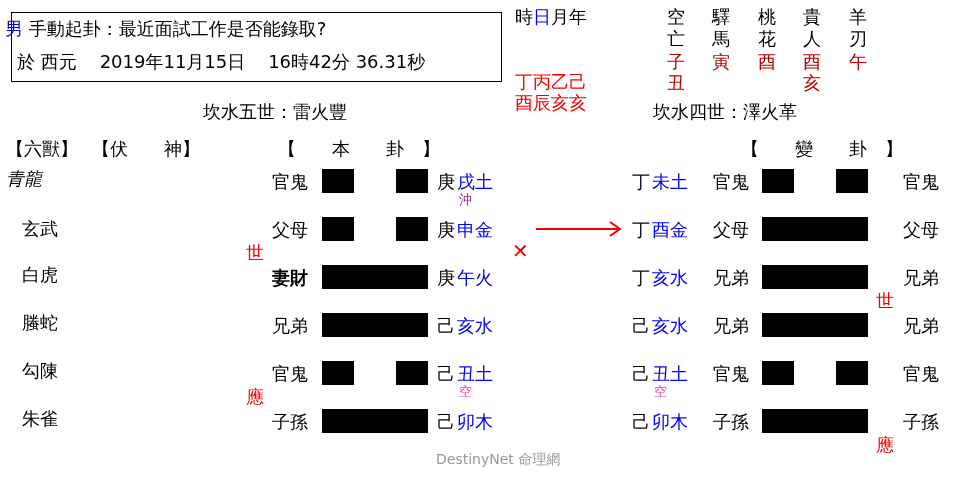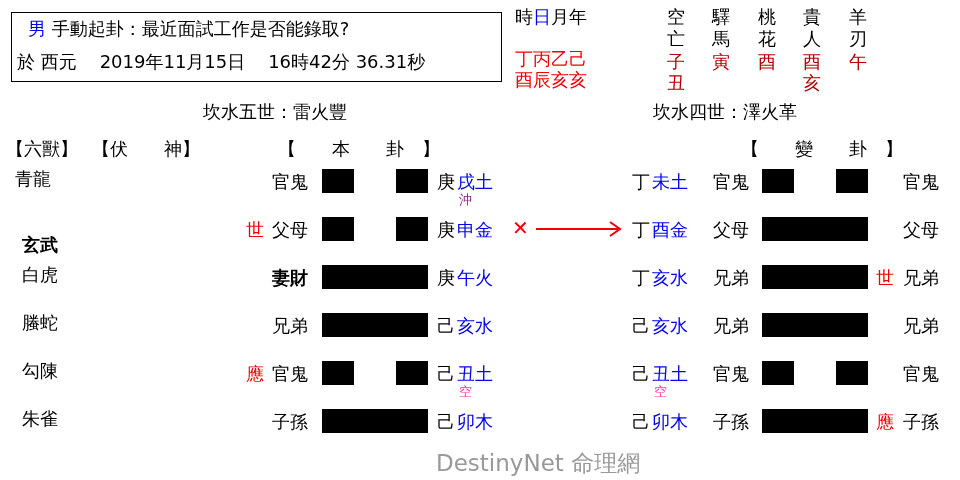--- a/index.html
+++ b/index.html
@@ -1,33 +1,33 @@
 <!DOCTYPE html>
 <html><head>
 <meta charset="utf-8">
 <style>
   html, body { margin:0; padding:0; background:#ffffff; }
   body { width:960px; height:480px; position:relative; overflow:hidden;
          font-family:"DejaVu Sans","Liberation Sans",sans-serif; color:#000; font-size:18px; }
   .abs { position:absolute; white-space:nowrap; line-height:1; }
   .info-box { position:absolute; left:11px; top:12px; width:491px; height:70px; border:1px solid #000; box-sizing:border-box; }
   .blue { color:#0000ee; }
-  .red { color:#ee0000; }
+  .red { color:#ee0000;margin-top:23px; }
   .dred { color:#b00000; }
   .purple { color:#8b1a8b; font-size:13px; }
   .pink { color:#ff33aa; font-size:13px; }
   .grey { color:#999999; }
   .seg { position:absolute; background:#000; height:24px; }
   .arrow-line { position:absolute; height:2px; background:#ee0000; }
 </style>
 </head>
 <body>
 
 <div class="info-box"></div>
-<div class="abs" style="left:28px;top:20px;text-align:right;">
+<div class="abs" style="left:5px;top:20px;text-align:right;">
   <span class="blue">男</span>
   <span>手動起卦：最近面試工作是否能錄取?</span>
 </div>
 <div class="abs" style="left:17px;top:53px;">
   <span>於 西元</span>&nbsp;&nbsp;&nbsp;
   <span>2019年11月15日</span>&nbsp;&nbsp;&nbsp;
   <span>16時42分 36.31秒</span>
 </div>
 
 <div class="abs" style="left:515px;top:8px;">
@@ -58,34 +58,34 @@
 
 <div class="abs" style="left:203px;top:103px;">坎水五世：雷火豐</div>
 <div class="abs" style="left:653px;top:103px;">坎水四世：澤火革</div>
 
 <div class="abs" style="left:6px;top:140px;">【六獸】</div>
 <div class="abs" style="left:92px;top:140px;">【伏　　神】</div>
 <div class="abs" style="left:278px;top:140px;">【　　本　　卦　】</div>
 <div class="abs" style="left:741px;top:140px;">【　　變　　卦　】</div>
 
 <div id="lines">
-    <div class="abs " style="left: 15px; top: 170px;">青龍</div>
+    <div class="abs " style="left: 6px; top: 170px; font-style: italic;">青龍</div>
     <div class="abs " style="left: 272px; top: 173px;">官鬼</div>
     <div class="seg" style="left: 322px; top: 169px; width: 32px;"></div>
     <div class="seg" style="left: 396px; top: 169px; width: 32px;"></div>
     <div class="abs " style="left: 437px; top: 173px;">庚</div>
     <div class="abs blue" style="left: 457px; top: 173px;">戌土</div>
     <div class="abs purple" style="left: 459px; top: 193px;">沖</div>
     <div class="abs " style="left: 632px; top: 173px;">丁</div>
     <div class="abs blue" style="left: 652px; top: 173px;">未土</div>
     <div class="abs " style="left: 713px; top: 173px;">官鬼</div>
     <div class="seg" style="left: 762px; top: 169px; width: 32px;"></div>
     <div class="seg" style="left: 836px; top: 169px; width: 32px;"></div>
     <div class="abs " style="left: 903px; top: 173px;">官鬼</div>
-    <div class="abs " style="left: 22px; top: 236px; font-weight: bold;">玄武</div>
+    <div class="abs " style="left: 22px; top: 220px;">玄武</div>
     <div class="abs red" style="left: 246px; top: 221px;">世</div>
     <div class="abs " style="left: 272px; top: 221px;">父母</div>
     <div class="seg" style="left: 322px; top: 217px; width: 32px;"></div>
     <div class="seg" style="left: 396px; top: 217px; width: 32px;"></div>
     <div class="abs " style="left: 437px; top: 221px;">庚</div>
     <div class="abs blue" style="left: 457px; top: 221px; text-align: center;">申金</div>
     <div class="abs " style="left: 632px; top: 221px;">丁</div>
     <div class="abs blue" style="left: 652px; top: 221px;">酉金</div>
     <div class="abs " style="left: 713px; top: 221px;">父母</div>
     <div class="seg" style="left: 762px; top: 217px; width: 106px;"></div>
@@ -138,13 +138,13 @@
     <div class="abs red" style="left: 876px; top: 413px;">應</div>
     <div class="abs " style="left: 903px; top: 413px;">子孫</div>
   </div>
 
 <div class="abs red" style="left:512px;top:218px;font-size:20px;font-weight:bold;">✕</div>
 <div class="arrow-line" style="left:536px;top:228px;width:82px;"></div>
 <svg class="abs" style="left:608px;top:220px;" width="14" height="18">
   <polyline points="2,2 12,9 2,16" fill="none" stroke="#ee0000" stroke-width="2"></polyline>
 </svg>
 
-<div class="abs grey" style="left:436px;top:452px;font-size:23px;">DestinyNet 命理網</div>
+<div class="abs grey" style="left:436px;top:452px;font-size:14px;">DestinyNet 命理網</div>
 
 </body></html>

